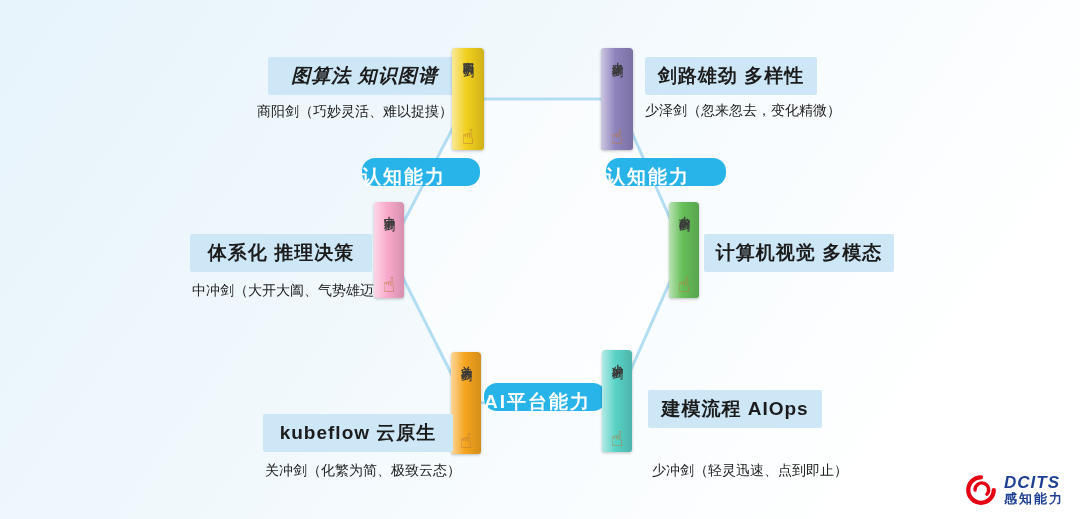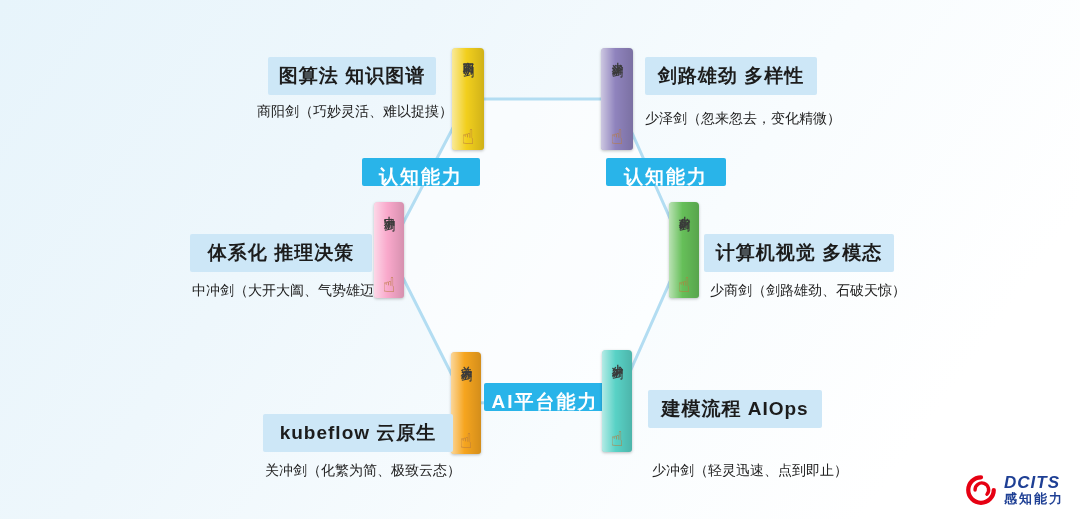--- a/index.html
+++ b/index.html
@@ -30,24 +30,24 @@
     color:#222222;
     font-size:14px;
     text-align:center;
     white-space:nowrap;
   }
   
   .cap{
     position:absolute;
     color:#ffffff;
     font-size:19px;font-weight:bold;
-    text-align:center;
+    text-align:left;
     height:28px;line-height:38px;
     letter-spacing:2px;
-    border-radius:2px;
+    border-radius:13px;
     white-space:nowrap;
   }
   
   .sword{
     position:absolute;
     border-radius:4px 4px 3px 3px;
     box-shadow:0 1px 3px rgba(0,0,0,0.25);
     overflow:hidden;
   }
   .sword::after{
@@ -82,47 +82,46 @@
 <div class="canvas">
 
   <svg class="hex-svg" viewBox="0 0 1080 519">
     <polygon points="468,99 617,99 684,250 617,401 466,403 389,250" fill="rgba(255,255,255,0.55)" stroke="#b3ddf2" stroke-width="3"></polygon>
   </svg>
 
   <div class="cap" style="left: 362px; top: 158px; width: 118px; background-color: rgb(41, 180, 233);">认知能力</div>
   <div class="cap" style="left: 606px; top: 158px; width: 120px; background-color: rgb(41, 180, 233);">认知能力</div>
   <div class="cap" style="left: 484px; top: 383px; width: 122px; background-color: rgb(41, 180, 233);">AI平台能力</div>
 
-  <div class="title-box" style="left:268px;top:57px;width:168px;">图算法 知识图谱</div>
+  <div class="title-box" style="left:268px;top:57px;width:193px;font-style:italic;">图算法 知识图谱</div>
   <div class="subtitle" style="left:240px;top:103px;width:230px;">商阳剑（巧妙灵活、难以捉摸）</div>
   <div class="sword" style="left: 452px; top: 48px; width: 32px; height: 102px; background-color: rgb(242, 207, 29);">
     <span class="sword-name">商阳剑</span>
     <span class="hand-icon">☝</span>
   </div>
 
   <div class="sword" style="left: 601px; top: 48px; width: 32px; height: 102px; background-color: rgb(143, 131, 189);">
     <span class="sword-name">少泽剑</span>
     <span class="hand-icon">☝</span>
   </div>
   <div class="title-box" style="left:645px;top:57px;width:172px;">剑路雄劲 多样性</div>
-  <div class="subtitle" style="left:628px;top:110px;width:230px;">少泽剑（忽来忽去，变化精微）</div>
+  <div class="subtitle" style="left:628px;top:102px;width:230px;">少泽剑（忽来忽去，变化精微）</div>
 
   <div class="title-box" style="left:190px;top:234px;width:182px;">体系化 推理决策</div>
   <div class="subtitle" style="left:170px;top:282px;width:240px;">中冲剑（大开大阖、气势雄迈）</div>
   <div class="sword" style="left: 374px; top: 202px; width: 30px; height: 96px; background-color: rgb(249, 168, 203);">
     <span class="sword-name">中冲剑</span>
     <span class="hand-icon">☝</span>
   </div>
 
   <div class="sword" style="left: 669px; top: 202px; width: 30px; height: 96px; background-color: rgb(102, 191, 89);">
     <span class="sword-name">少商剑</span>
     <span class="hand-icon">☝</span>
   </div>
   <div class="title-box" style="left:704px;top:234px;width:190px;">计算机视觉 多模态</div>
-  <div class="subtitle" style="left:688px;top:282px;width:240px;">少商剑（剑路雄劲、石破天惊）</div>
 
   <div class="sword" style="left: 451px; top: 352px; width: 30px; height: 102px; background-color: rgb(246, 165, 31);">
     <span class="sword-name">关冲剑</span>
     <span class="hand-icon">☝</span>
   </div>
   <div class="title-box" style="left:263px;top:414px;width:190px;">kubeflow 云原生</div>
   <div class="subtitle" style="left:243px;top:462px;width:240px;">关冲剑（化繁为简、极致云态）</div>
 
   <div class="sword" style="left: 602px; top: 350px; width: 30px; height: 102px; background-color: rgb(89, 210, 198);">
     <span class="sword-name">少冲剑</span>

